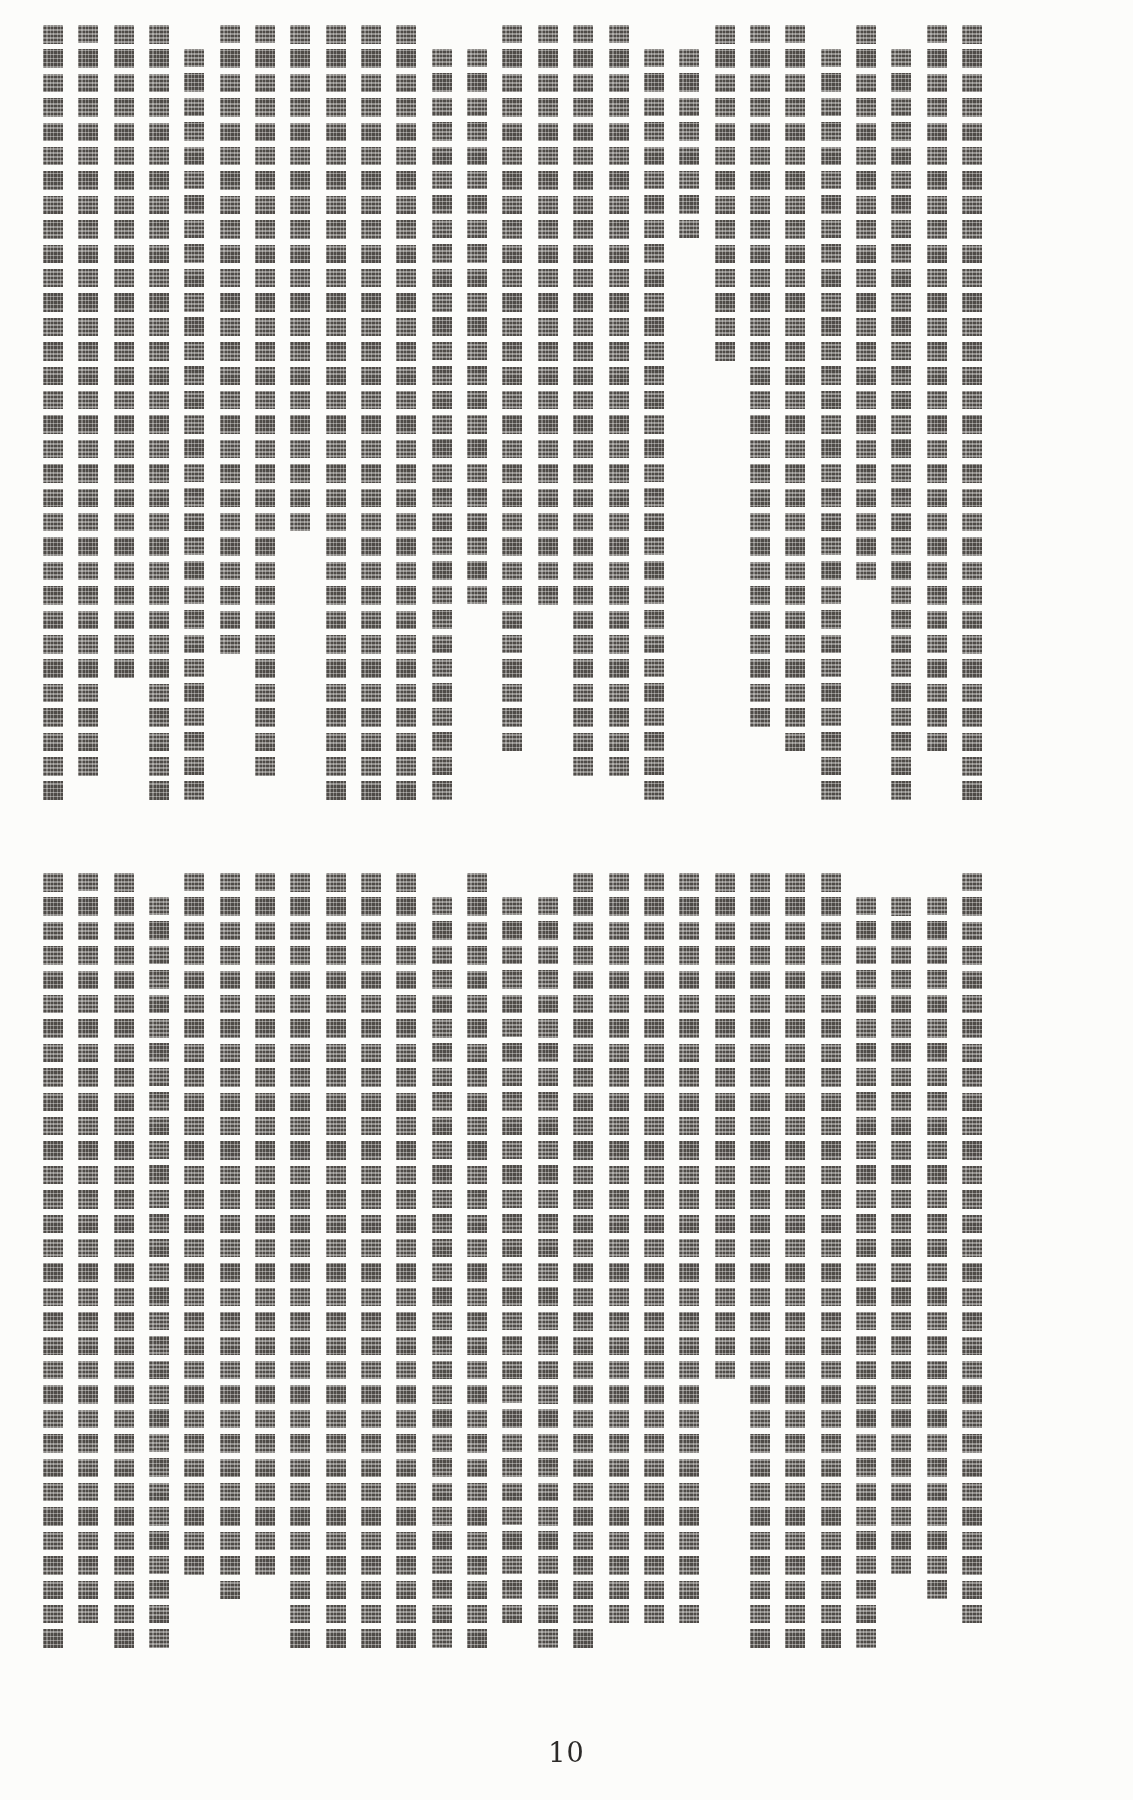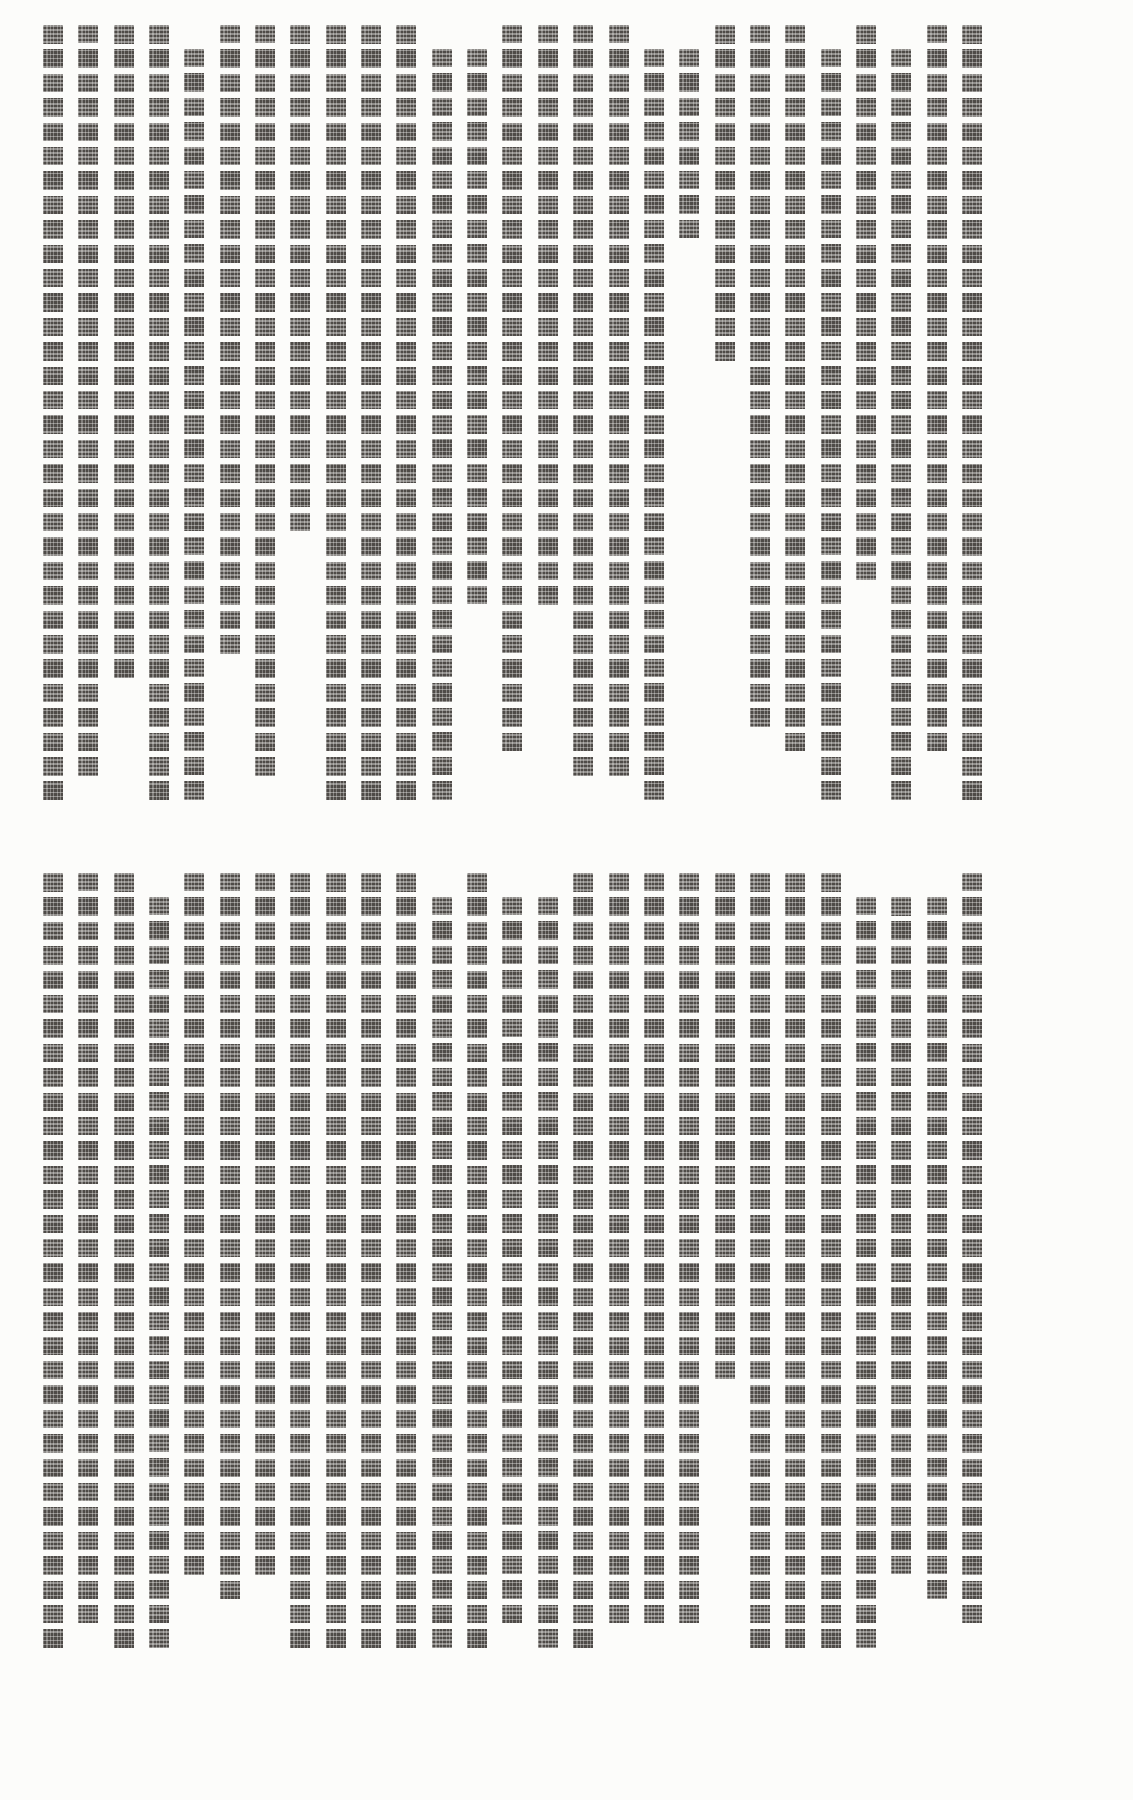--- a/index.html
+++ b/index.html
@@ -121,13 +121,14 @@
       <div class="text-column" style="right: 636.3px; top: 0px; height: 776.8px;"></div>
       <div class="text-column" style="right: 671.65px; top: 0px; height: 776.8px;"></div>
       <div class="text-column" style="right: 707px; top: 0px; height: 703.6px;"></div>
       <div class="text-column" style="right: 742.35px; top: 0px; height: 728px;"></div>
       <div class="text-column" style="right: 777.7px; top: 0px; height: 703.6px;"></div>
       <div class="text-column" style="right: 813.05px; top: 24.4px; height: 752.4px;"></div>
       <div class="text-column" style="right: 848.4px; top: 0px; height: 776.8px;"></div>
       <div class="text-column" style="right: 883.75px; top: 0px; height: 752.4px;"></div>
       <div class="text-column" style="right: 919.1px; top: 0px; height: 776.8px;"></div>
     </div>
+  <div class="page-number">10</div>
 </div>
 
 </body></html>

